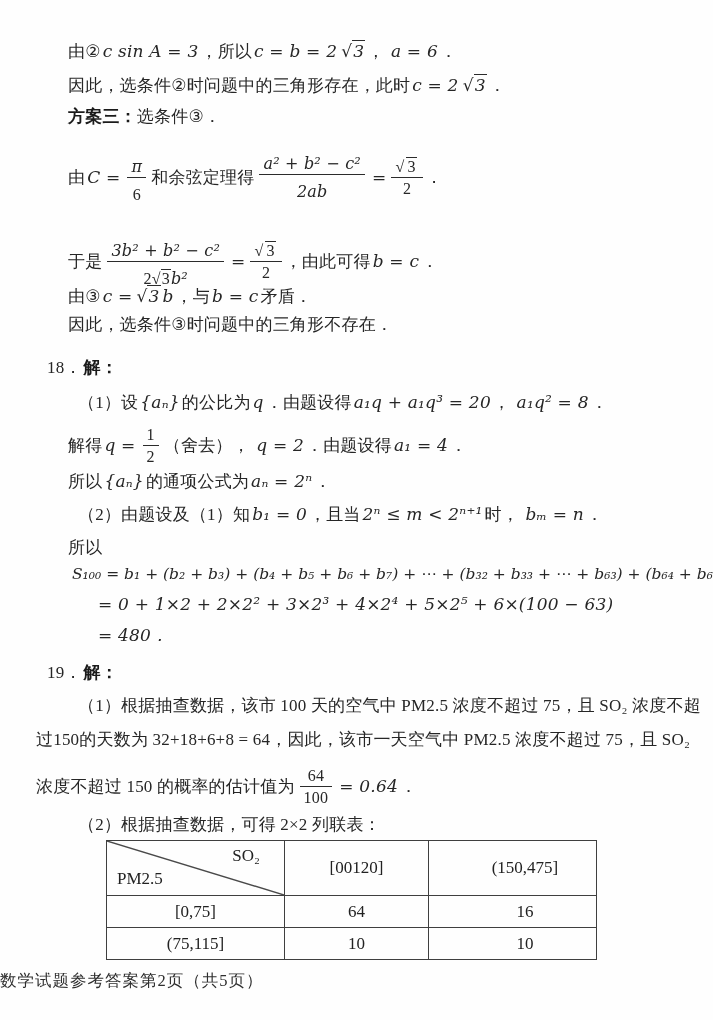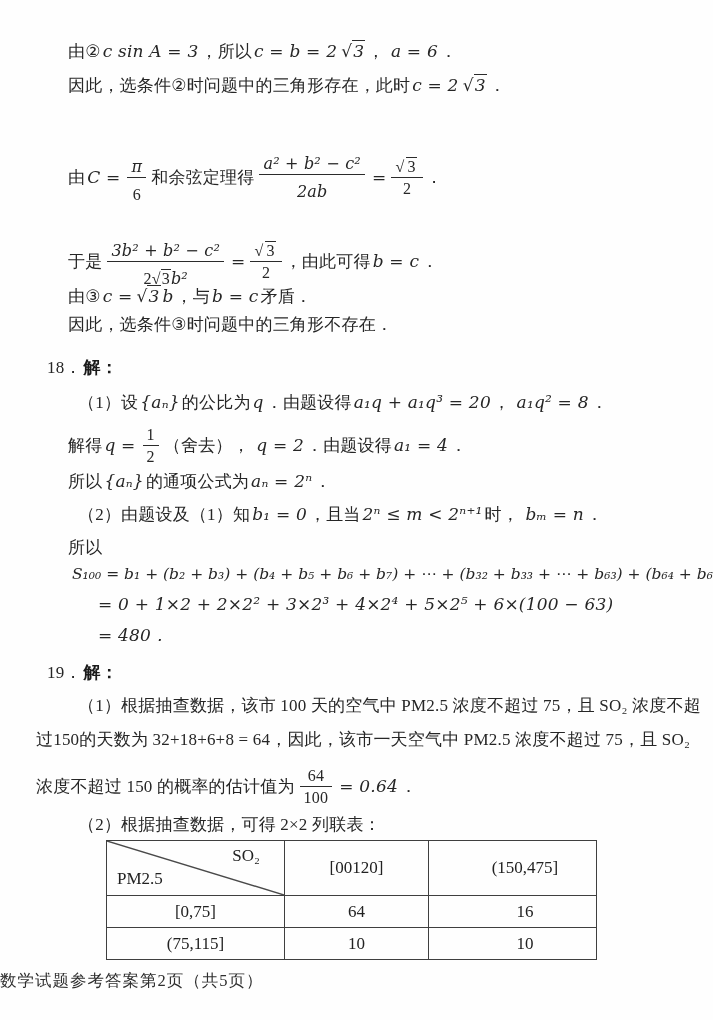--- a/index.html
+++ b/index.html
@@ -39,20 +39,23 @@
 <div class="page">
 
   <div class="ln" style="top:40px;left:68px">
     <span class="zh">由②</span><span class="m">c sin A = 3</span><span class="zh">，所以</span><span class="m">c = b = 2</span><span class="m"><span class="rsign">√</span><span class="rad">3</span></span><span class="zh">， </span><span class="m">a = 6</span><span class="zh">．</span>
   </div>
 
   <div class="ln" style="top:74px;left:68px">
     <span class="zh">因此，选条件②时问题中的三角形存在，此时</span><span class="m">c = 2</span><span class="m"><span class="rsign">√</span><span class="rad">3</span></span><span class="zh">．</span>
   </div>
 
+  <div class="ln" style="top:105px;left:68px">
+    <span class="zh b">方案三：</span><span class="zh">选条件③．</span>
+  </div>
 
   <div class="ln" style="top:150px;left:68px">
     <span class="zh">由</span><span class="m">C =</span><span class="frac"><span class="fn m">π</span><span class="fd mn">6</span></span><span class="zh">和余弦定理得</span><span class="frac"><span class="fn m">a² + b² − c²</span><span class="fd m">2ab</span></span><span class="m">=</span><span class="frac"><span class="fn"><span class="rsign">√</span><span class="rad mn">3</span></span><span class="fd mn">2</span></span><span class="zh">．</span>
   </div>
 
 
   <div class="ln" style="top:237px;left:68px">
     <span class="zh">于是</span><span class="frac"><span class="fn m">3b² + b² − c²</span><span class="fd"><span class="mn" style="margin:0">2</span><span class="rsign">√</span><span class="rad mn" style="margin:0">3</span><span class="m" style="margin:0">b²</span></span></span><span class="m">=</span><span class="frac"><span class="fn"><span class="rsign">√</span><span class="rad mn">3</span></span><span class="fd mn">2</span></span><span class="zh">，由此可得</span><span class="m">b = c</span><span class="zh">．</span>
   </div>
 

